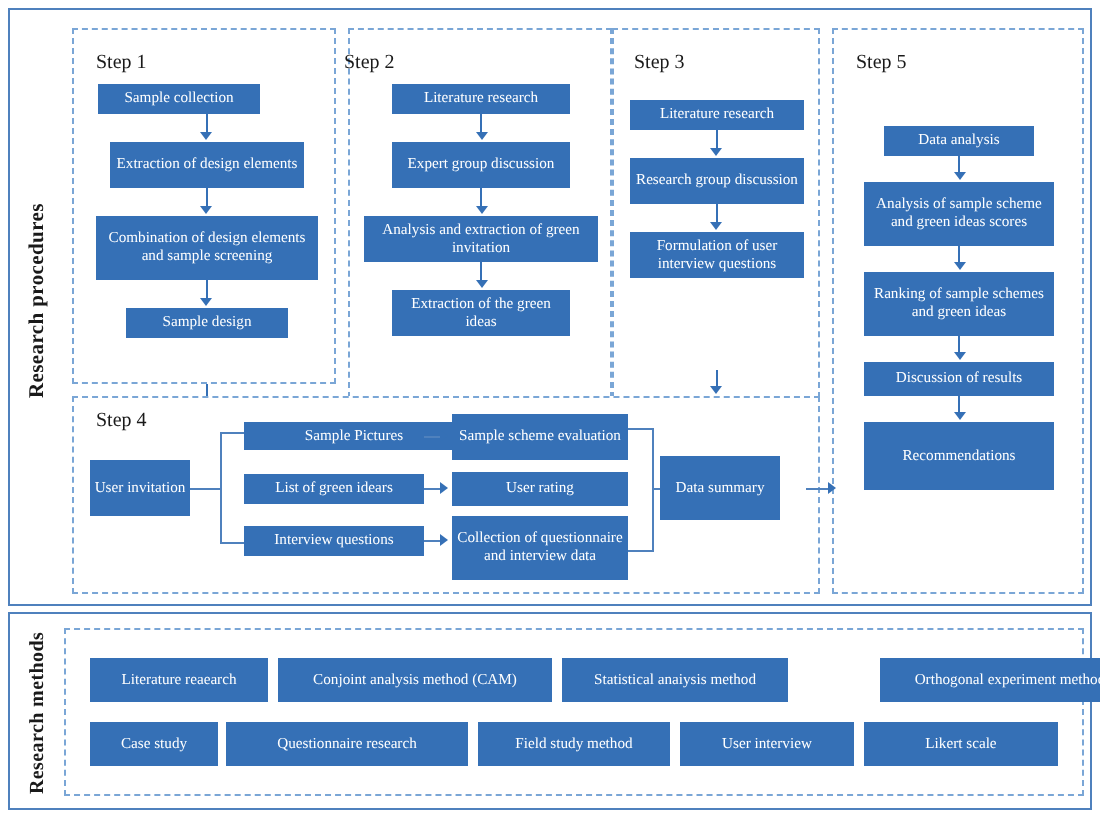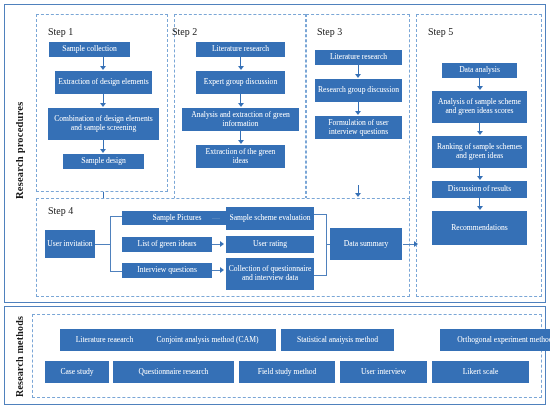--- a/index.html
+++ b/index.html
@@ -82,21 +82,21 @@
 <div class="panel-title" style="left:172px;top:26px;">Step 2</div>
 
 <div class="box" style="left:196px;top:42px;width:89px;height:15px;">Literature research</div>
 <div class="vline" style="left:240px;top:57px;height:10px;"></div>
 <div class="arrow-d" style="left:237.5px;top:66px;"></div>
 
 <div class="box" style="left:196px;top:71px;width:89px;height:23px;">Expert group discussion</div>
 <div class="vline" style="left:240px;top:94px;height:10px;"></div>
 <div class="arrow-d" style="left:237.5px;top:103px;"></div>
 
-<div class="box" style="left:182px;top:108px;width:117px;height:23px;">Analysis and extraction of green information</div>
+<div class="box" style="left:182px;top:108px;width:117px;height:23px;">Analysis and extraction of green invitation</div>
 <div class="vline" style="left:240px;top:131px;height:10px;"></div>
 <div class="arrow-d" style="left:237.5px;top:140px;"></div>
 
 <div class="box" style="left:196px;top:145px;width:89px;height:23px;">Extraction of the green ideas</div>
 
 <div class="vline" style="left:240px;top:199px;height:7px;"></div>
 <div class="arrow-d" style="left:237.5px;top:198px;"></div>
 
 <div class="panel" id="panel-step3"></div>
 <div class="panel-title" style="left:317px;top:26px;">Step 3</div>
@@ -154,30 +154,30 @@
 <div class="plain-h" style="left:212px;top:270px;width:9px;"></div>
 <div class="arrow-r" style="left:220px;top:267px;"></div>
 
 <div class="box" style="left:226px;top:207px;width:88px;height:23px;">Sample scheme evaluation</div>
 <div class="box" style="left:226px;top:236px;width:88px;height:17px;">User rating</div>
 <div class="box" style="left:226px;top:258px;width:88px;height:32px;">Collection of questionnaire and interview data</div>
 
 <div class="conn-r" style="left:314px;top:214px;width:13px;height:62px;"></div>
 <div class="plain-h" style="left:326px;top:244px;width:14px;"></div>
 
-<div class="box" style="left:330px;top:228px;width:72px;height:32px;">Data summary</div>
+<div class="box" style="left:330px;top:228px;width:60px;height:32px;">Data summary</div>
 
 <div class="plain-h" style="left:403px;top:244px;width:12px;"></div>
 <div class="arrow-r" style="left:414px;top:241px;"></div>
 
 <div class="frame" id="outer-bottom"></div>
 <div class="side-label" id="methods-label">Research methods</div>
 <div class="panel" id="panel-methods"></div>
 
-<div class="box" style="left:45px;top:329px;width:89px;height:22px;margin-left:15px;">Literature reaearch</div>
+<div class="box" style="left:45px;top:329px;width:89px;height:22px;">Literature reaearch</div>
 <div class="box" style="left:139px;top:329px;width:137px;height:22px;">Conjoint analysis method (CAM)</div>
 <div class="box" style="left:281px;top:329px;width:113px;height:22px;">Statistical anaiysis method</div>
 <div class="box" style="left:399px;top:329px;width:130px;height:22px;margin-left:41px;">Orthogonal experiment method</div>
 
 <div class="box" style="left:45px;top:361px;width:64px;height:22px;">Case study</div>
 <div class="box" style="left:113px;top:361px;width:121px;height:22px;">Questionnaire research</div>
 <div class="box" style="left:239px;top:361px;width:96px;height:22px;">Field study method</div>
 <div class="box" style="left:340px;top:361px;width:87px;height:22px;">User interview</div>
 <div class="box" style="left:432px;top:361px;width:97px;height:22px;">Likert scale</div>
 

